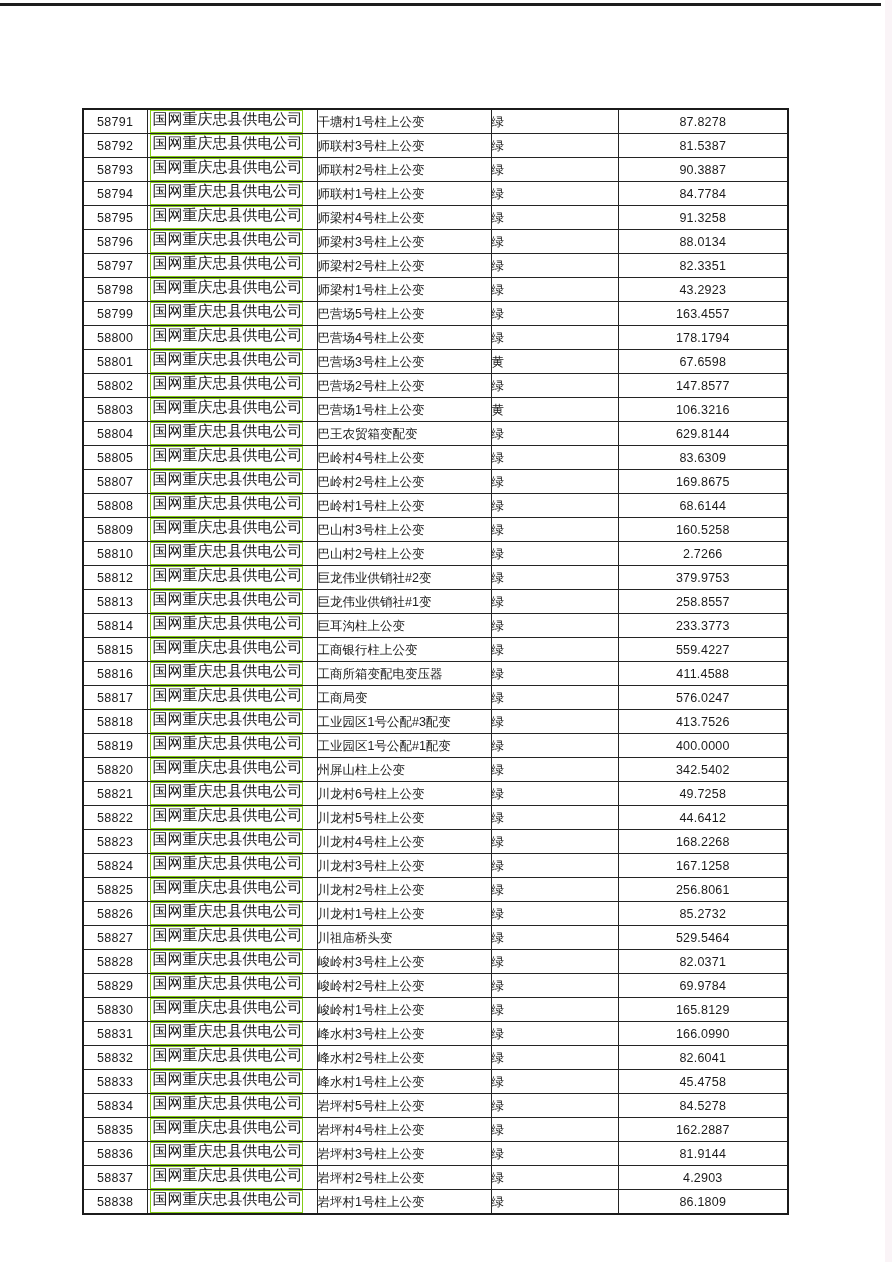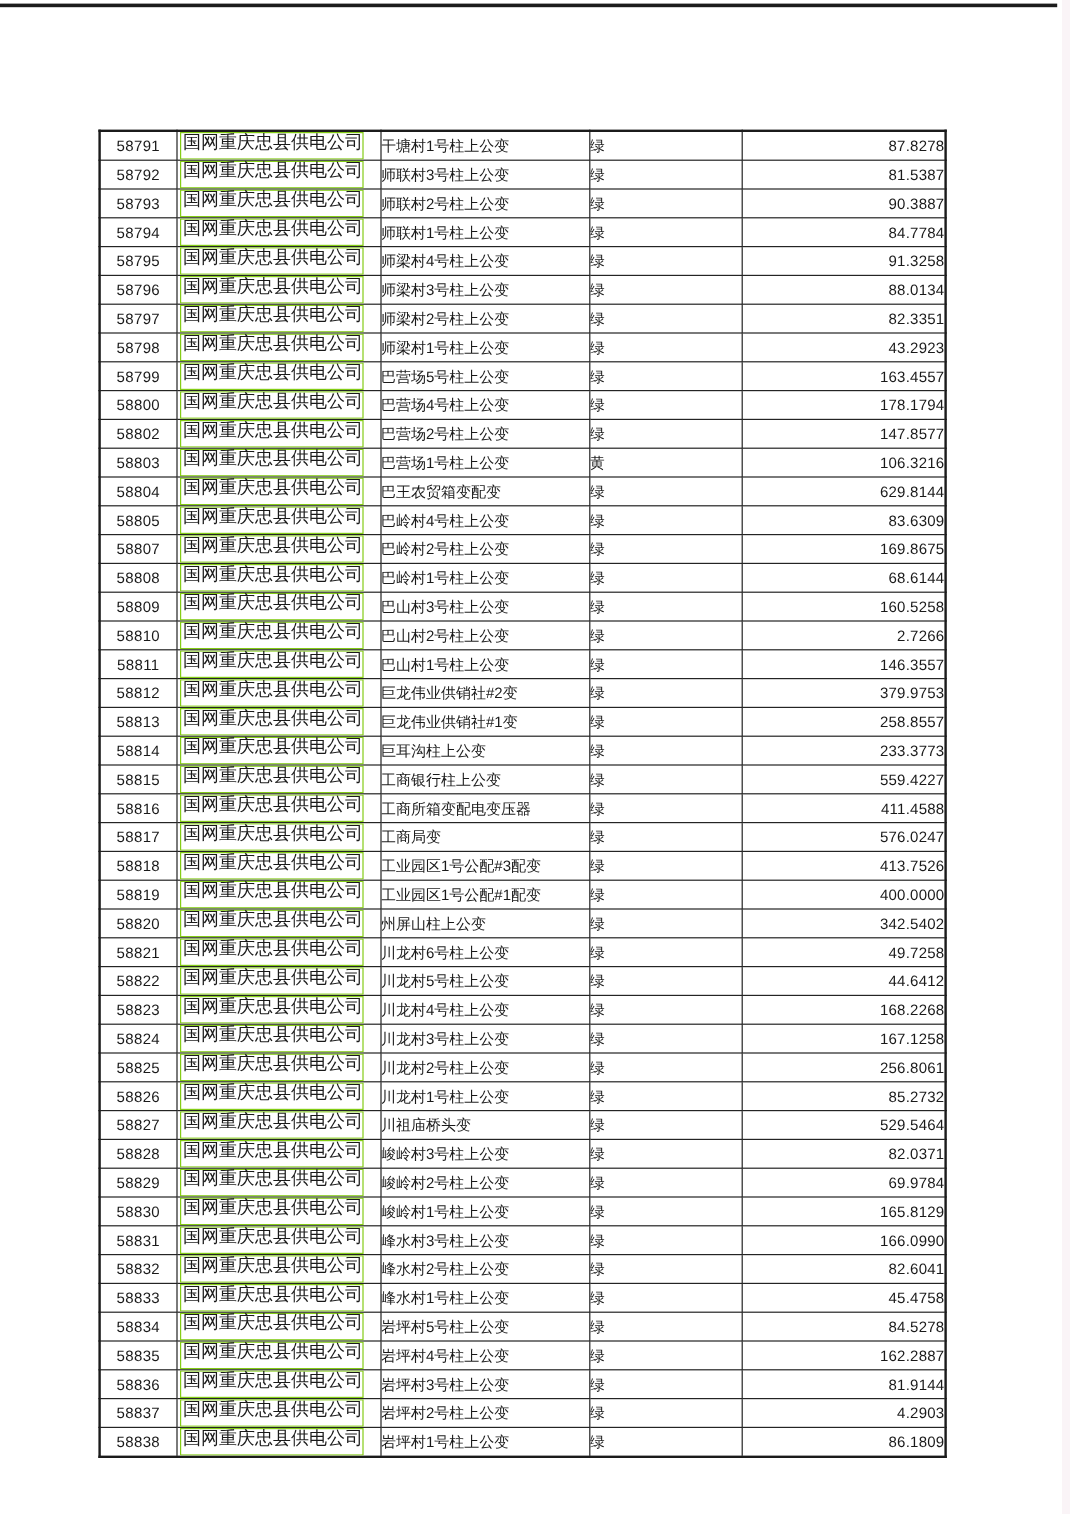--- a/index.html
+++ b/index.html
@@ -74,21 +74,21 @@
   td.td-name {
     text-align: left;
     padding-left: 4px;
     margin-left: 39px;
   }
   td.td-status {
     text-align: left;
     padding-left: 4px;
   }
   td.td-value {
-    text-align: right;
+    text-align: center;
     font-size: 13px;
     letter-spacing: 0.2px;
   }
 </style>
 </head>
 <body>
 
 <div class="page">
   <div class="top-rule"></div>
   <div class="edge-strip"></div>
@@ -166,20 +166,27 @@
           <td class="td-value">163.4557</td>
         </tr>
         <tr>
           <td class="td-id">58800</td>
           <td class="td-company"><span class="company-box">国网重庆忠县供电公司</span></td>
           <td class="td-name">巴营场4号柱上公变</td>
           <td class="td-status">绿</td>
           <td class="td-value">178.1794</td>
         </tr>
         <tr>
+          <td class="td-id">58801</td>
+          <td class="td-company"><span class="company-box">国网重庆忠县供电公司</span></td>
+          <td class="td-name">巴营场3号柱上公变</td>
+          <td class="td-status">黄</td>
+          <td class="td-value">67.6598</td>
+        </tr>
+        <tr>
           <td class="td-id">58802</td>
           <td class="td-company"><span class="company-box">国网重庆忠县供电公司</span></td>
           <td class="td-name">巴营场2号柱上公变</td>
           <td class="td-status">绿</td>
           <td class="td-value">147.8577</td>
         </tr>
         <tr>
           <td class="td-id">58803</td>
           <td class="td-company"><span class="company-box">国网重庆忠县供电公司</span></td>
           <td class="td-name">巴营场1号柱上公变</td>
@@ -220,27 +227,20 @@
           <td class="td-name">巴山村3号柱上公变</td>
           <td class="td-status">绿</td>
           <td class="td-value">160.5258</td>
         </tr>
         <tr>
           <td class="td-id">58810</td>
           <td class="td-company"><span class="company-box">国网重庆忠县供电公司</span></td>
           <td class="td-name">巴山村2号柱上公变</td>
           <td class="td-status">绿</td>
           <td class="td-value">2.7266</td>
-        </tr>
-        <tr>
-          <td class="td-id">58811</td>
-          <td class="td-company"><span class="company-box">国网重庆忠县供电公司</span></td>
-          <td class="td-name">巴山村1号柱上公变</td>
-          <td class="td-status">绿</td>
-          <td class="td-value">146.3557</td>
         </tr>
         <tr>
           <td class="td-id">58812</td>
           <td class="td-company"><span class="company-box">国网重庆忠县供电公司</span></td>
           <td class="td-name">巨龙伟业供销社#2变</td>
           <td class="td-status">绿</td>
           <td class="td-value">379.9753</td>
         </tr>
         <tr>
           <td class="td-id">58813</td>

